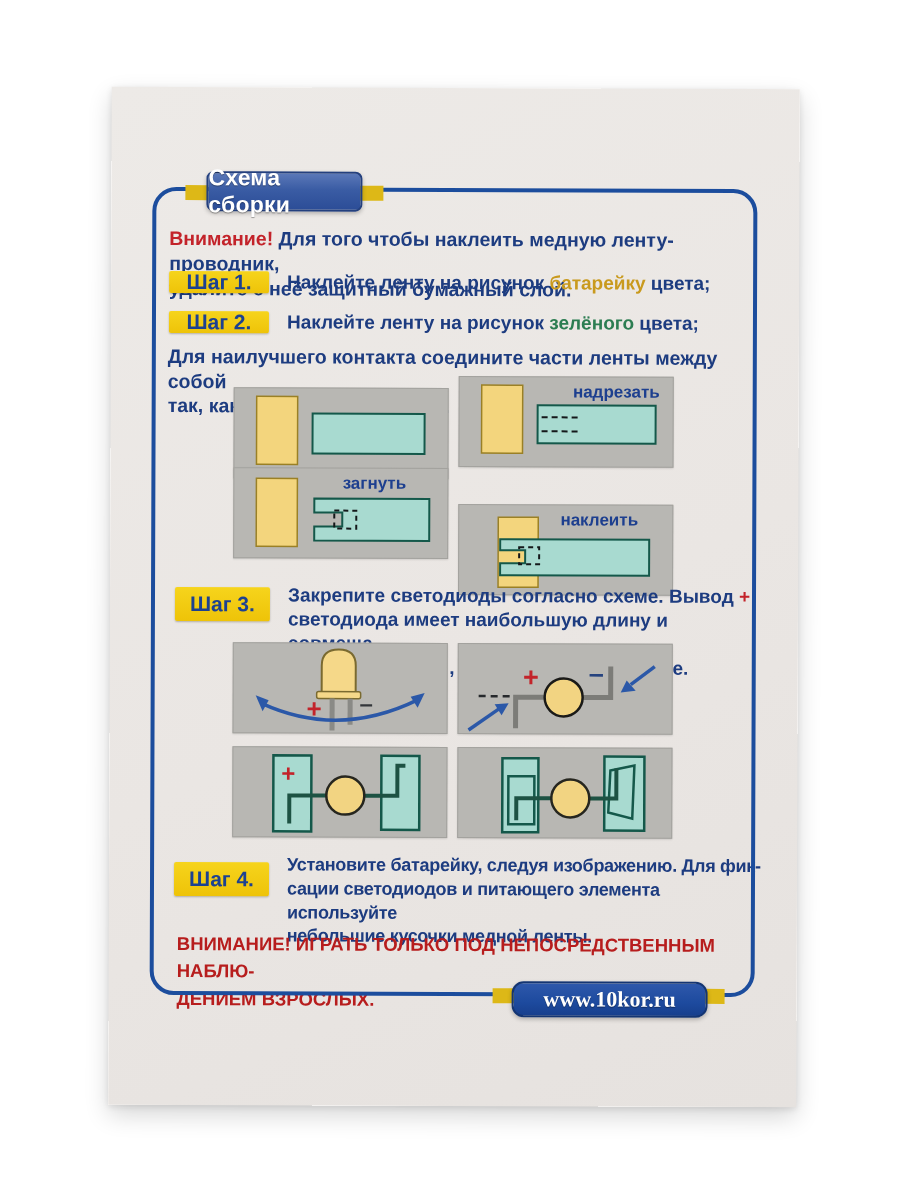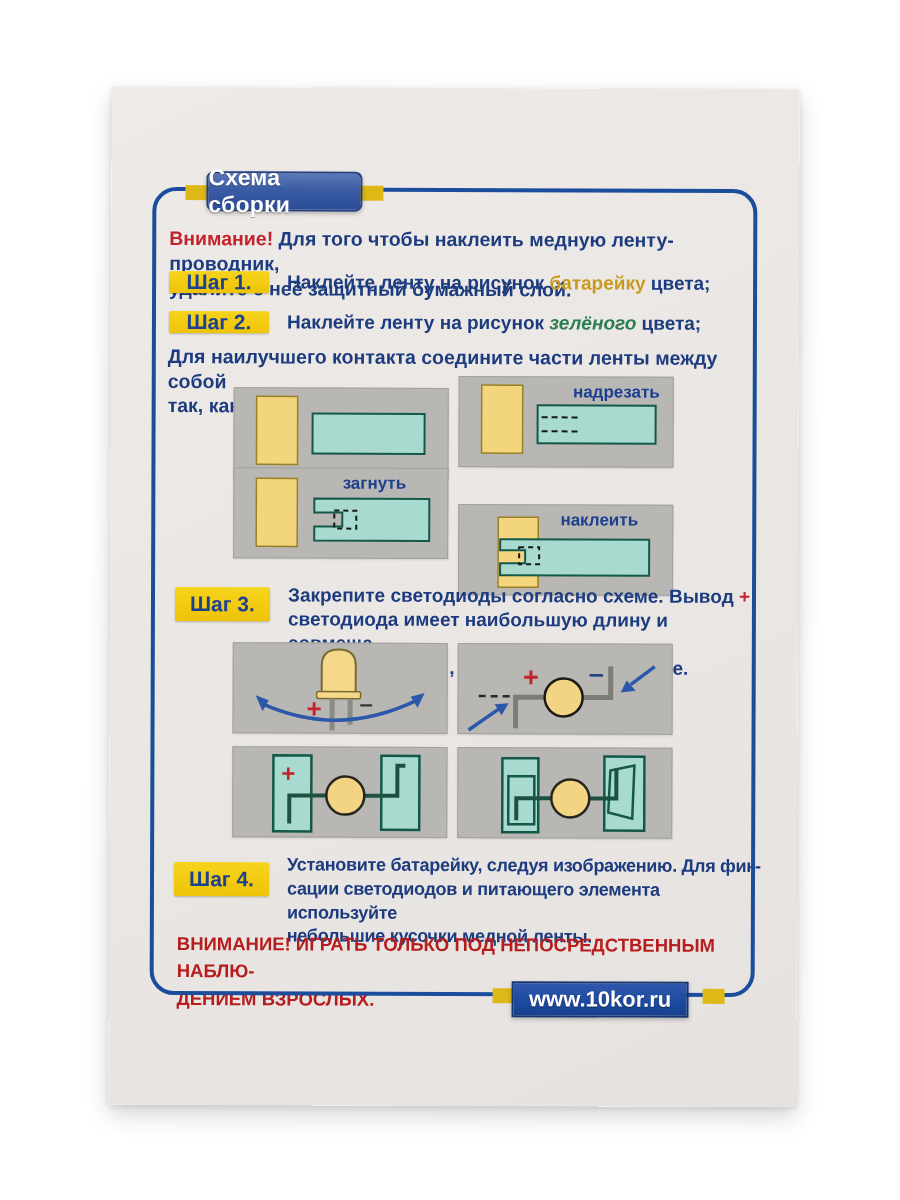--- a/index.html
+++ b/index.html
@@ -24,38 +24,38 @@
   .intro{position:absolute;left:58px;top:139px;width:575px;font-size:19.5px;font-weight:bold;
          line-height:1.28;}
   .step-row{position:absolute;display:flex;align-items:center;}
   .step-badge{background:linear-gradient(180deg,#f6d41c,#eec308);color:#1c4191;font-weight:bold;
          display:flex;align-items:center;justify-content:center;border-radius:2px;
          box-shadow:0 1px 2px rgba(0,0,0,.25);}
   .step-badge.small{width:100px;height:22px;font-size:21px;}
   .step-badge.abs{position:absolute;width:95px;height:34px;font-size:21px;}
   .step-text{font-size:19px;font-weight:bold;white-space:nowrap;margin-left:18px;}
   .beige-word{color:#c99a1e;}
-  .green-word{color:#2c7d52;font-style:italic;}
+  .green-word{color:#2c7d52;}
   .contact-note{position:absolute;left:57px;top:257px;width:600px;font-size:19.5px;
          font-weight:bold;line-height:1.26;}
   .panel{position:absolute;width:215px;height:91px;background:#b8b7b3;
          border:1px solid #a3a29e;box-sizing:border-box;box-shadow:0 1px 2px rgba(0,0,0,.12);}
   .panel svg{display:block;}
   .panel svg text{font-family:"Liberation Sans",sans-serif;font-weight:bold;}
   .step3-text{position:absolute;left:178px;top:496px;width:475px;font-size:19px;
          font-weight:bold;line-height:1.27;}
   .step4-text{position:absolute;left:178px;top:766px;width:475px;font-size:18px;
          font-weight:bold;line-height:1.32;letter-spacing:-0.3px;}
   .warning{position:absolute;left:68px;top:843px;width:585px;font-size:18.5px;
          font-weight:bold;color:#b71d1d;line-height:1.48;}
-  .footer-badge{position:absolute;left:403px;top:893px;width:177px;height:36px;z-index:3;
+  .footer-badge{position:absolute;left:403px;top:893px;width:196px;height:36px;z-index:3;
          background:linear-gradient(180deg,#2e58ab 0%,#1d4a9e 60%,#173f8d 100%);
-         border:2px solid #143572;border-radius:0;box-sizing:border-box;
+         border:2px solid #143572;border-radius:12px;box-sizing:border-box;
          display:flex;align-items:center;justify-content:center;
-         box-shadow:0 2px 4px rgba(0,0,0,.25);}
+         box-shadow:0 2px 4px rgba(0,0,0,.25);font-family:Liberation Serif, serif;}
   .footer-badge span{color:#fff;font-weight:bold;font-size:22px;
          text-shadow:0 1px 1px rgba(0,0,0,.4);}
 </style>
 </head>
 <body>
 
 <div class="photo">
   <div class="paper">
 
     <div class="frame"></div>

